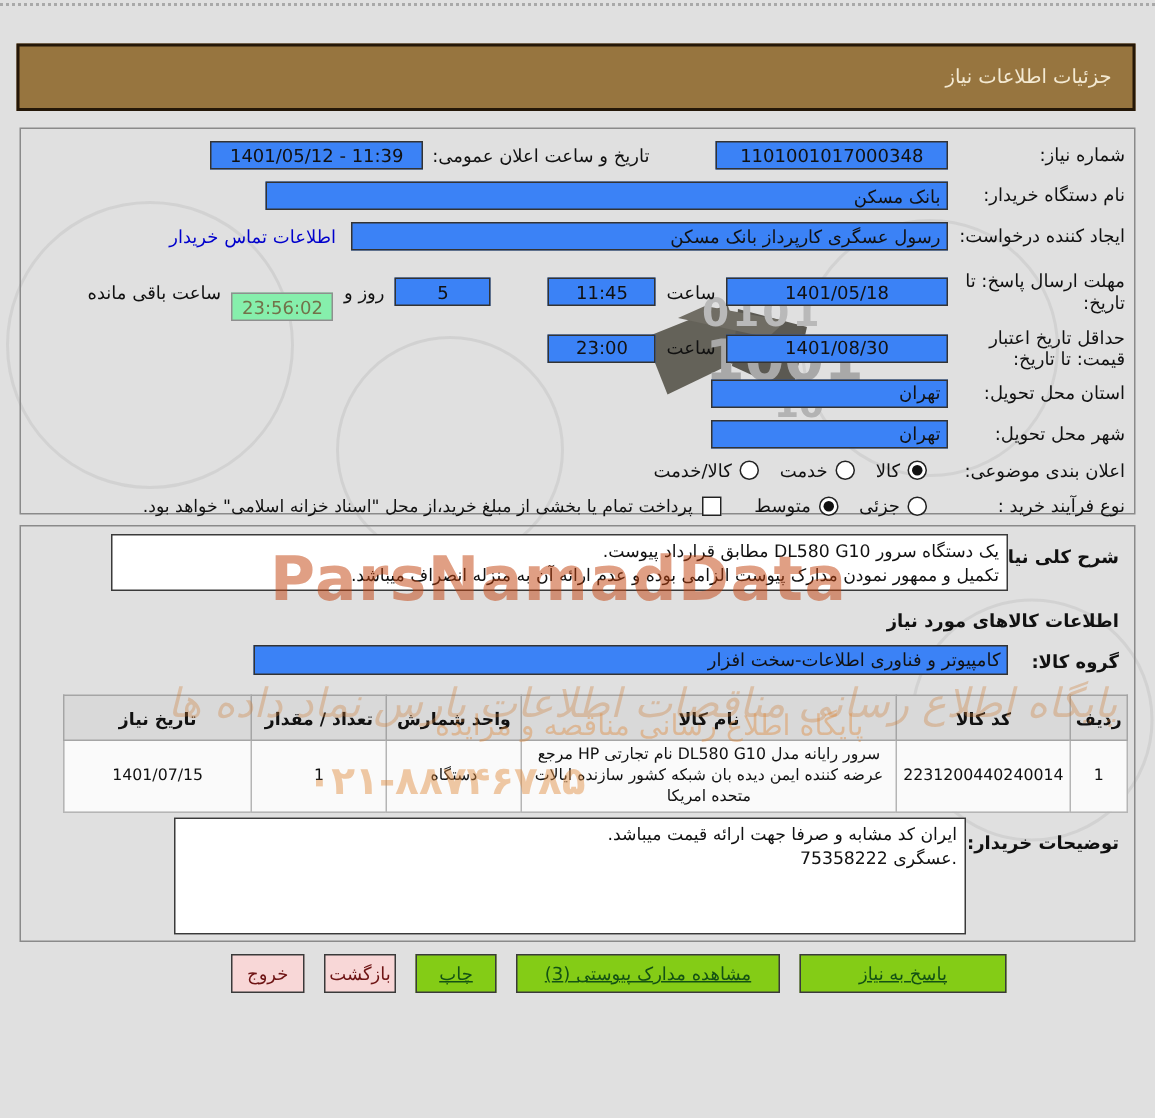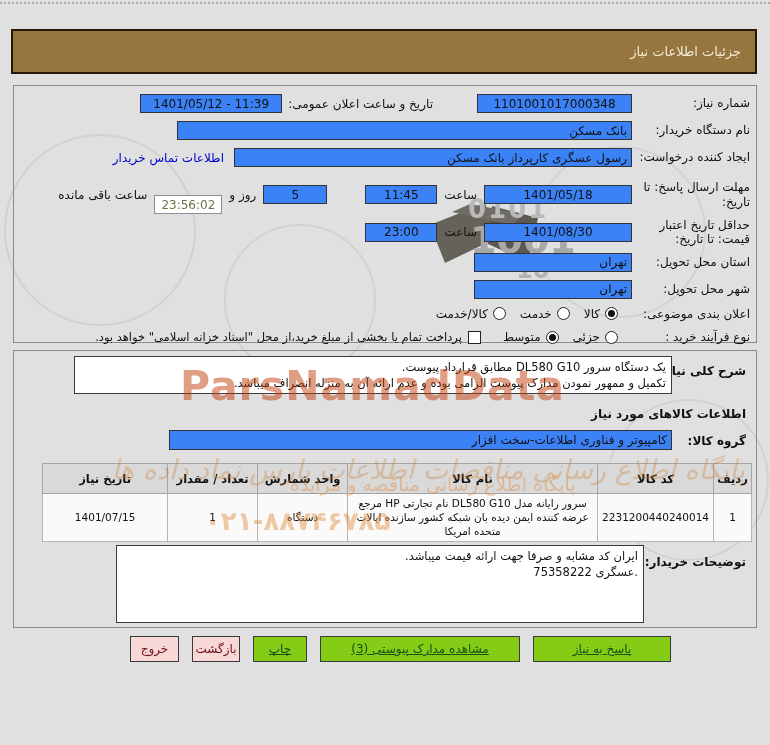--- a/index.html
+++ b/index.html
@@ -27,21 +27,21 @@
 
   .row{display:flex;align-items:center;margin-bottom:8px;}
   .lbl{width:118px;flex:0 0 auto;font-size:12px;line-height:1.2;}
   .sm{font-size:12px;}
   .inp{
     background:#3b82f6;border:1px solid #333;box-sizing:border-box;height:19px;
     font-size:12px;display:flex;align-items:center;padding:0 4px;overflow:hidden;white-space:nowrap;
   }
   .c{justify-content:center;}
   .ltr{direction:ltr;unicode-bidi:isolate;}
-  .yellow{background:#ffffff;color:#72724a;border:1px solid #8f8f8f;margin-top:20px;}
+  .yellow{background:#86efac;color:#72724a;border:1px solid #8f8f8f;margin-top:20px;}
   .link{color:#0000cc;font-size:12px;cursor:pointer;}
   .radio{width:13px;height:13px;border-radius:50%;border:1px solid #222;background:#fff;position:relative;flex:0 0 auto;box-sizing:border-box;}
   .radio.sel::after{content:"";position:absolute;inset:2px;border-radius:50%;background:#111;}
   .cbx{width:13px;height:13px;border:1px solid #222;background:#fff;flex:0 0 auto;box-sizing:border-box;}
   .opt{display:flex;align-items:center;gap:5px;font-size:12px;margin-left:0;margin-right:14px;}
 
   
   .b2lbl{position:absolute;font-weight:bold;font-size:12px;white-space:nowrap;}
   .whitebox{
     position:absolute;background:#fff;border:1px solid #3a3a3a;box-sizing:border-box;
@@ -62,21 +62,21 @@
 
   
   #btnrow{position:absolute;top:636px;right:99px;display:flex;gap:13px;z-index:2;}
   .btn{
     height:26px;border:1px solid #3a3a3a;font-size:12px;box-sizing:border-box;
     display:flex;align-items:center;justify-content:center;cursor:pointer;white-space:nowrap;
   }
   .btn.green{background:#84cc16;color:#145214;text-decoration:underline;}
   .btn.pink{background:#f8d7d7;color:#6e1414;}
   #btn-reply{width:138px;}
-  #btn-attach{width:200px;}
+  #btn-attach{width:176px;}
   #btn-print{width:54px;}
   #btn-back{width:48px;}
   #btn-exit{width:49px;}
 
   
   #wm-svg{left:0;top:0;z-index:1;}
   #wm-d1{left:468px;top:194px;font-size:26px;font-weight:bold;color:#b9b9b9;z-index:1;direction:ltr;letter-spacing:2px;}
   #wm-d2{left:470px;top:218px;font-size:38px;font-weight:bold;color:#a8a8a8;z-index:1;direction:ltr;}
   #wm-d3{left:516px;top:256px;font-size:24px;font-weight:bold;color:#b3b3b3;z-index:1;direction:ltr;}
   #wm-brand{left:180px;top:362px;font-size:41px;font-weight:bold;color:#c2410c;opacity:.5;z-index:3;letter-spacing:1px;direction:ltr;}

